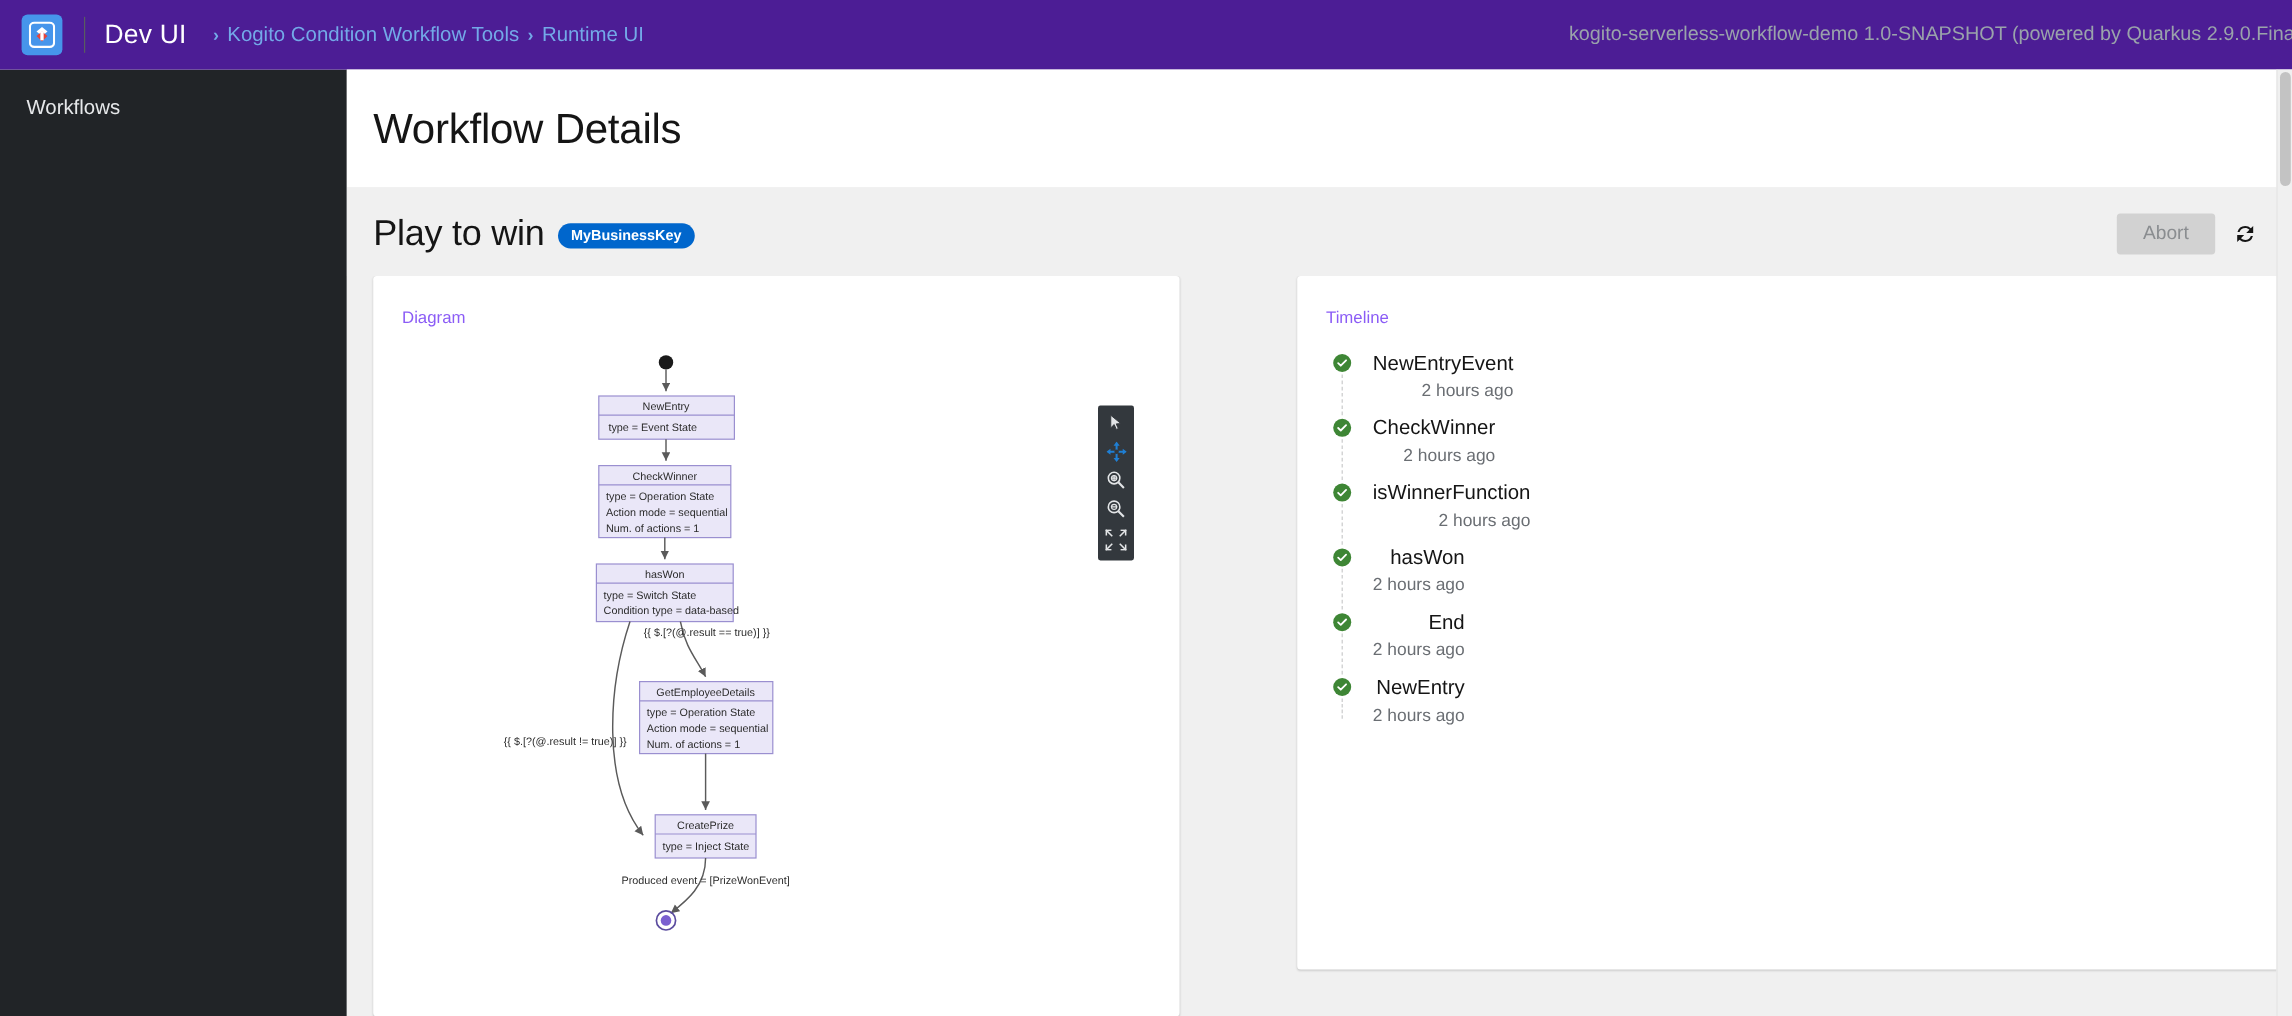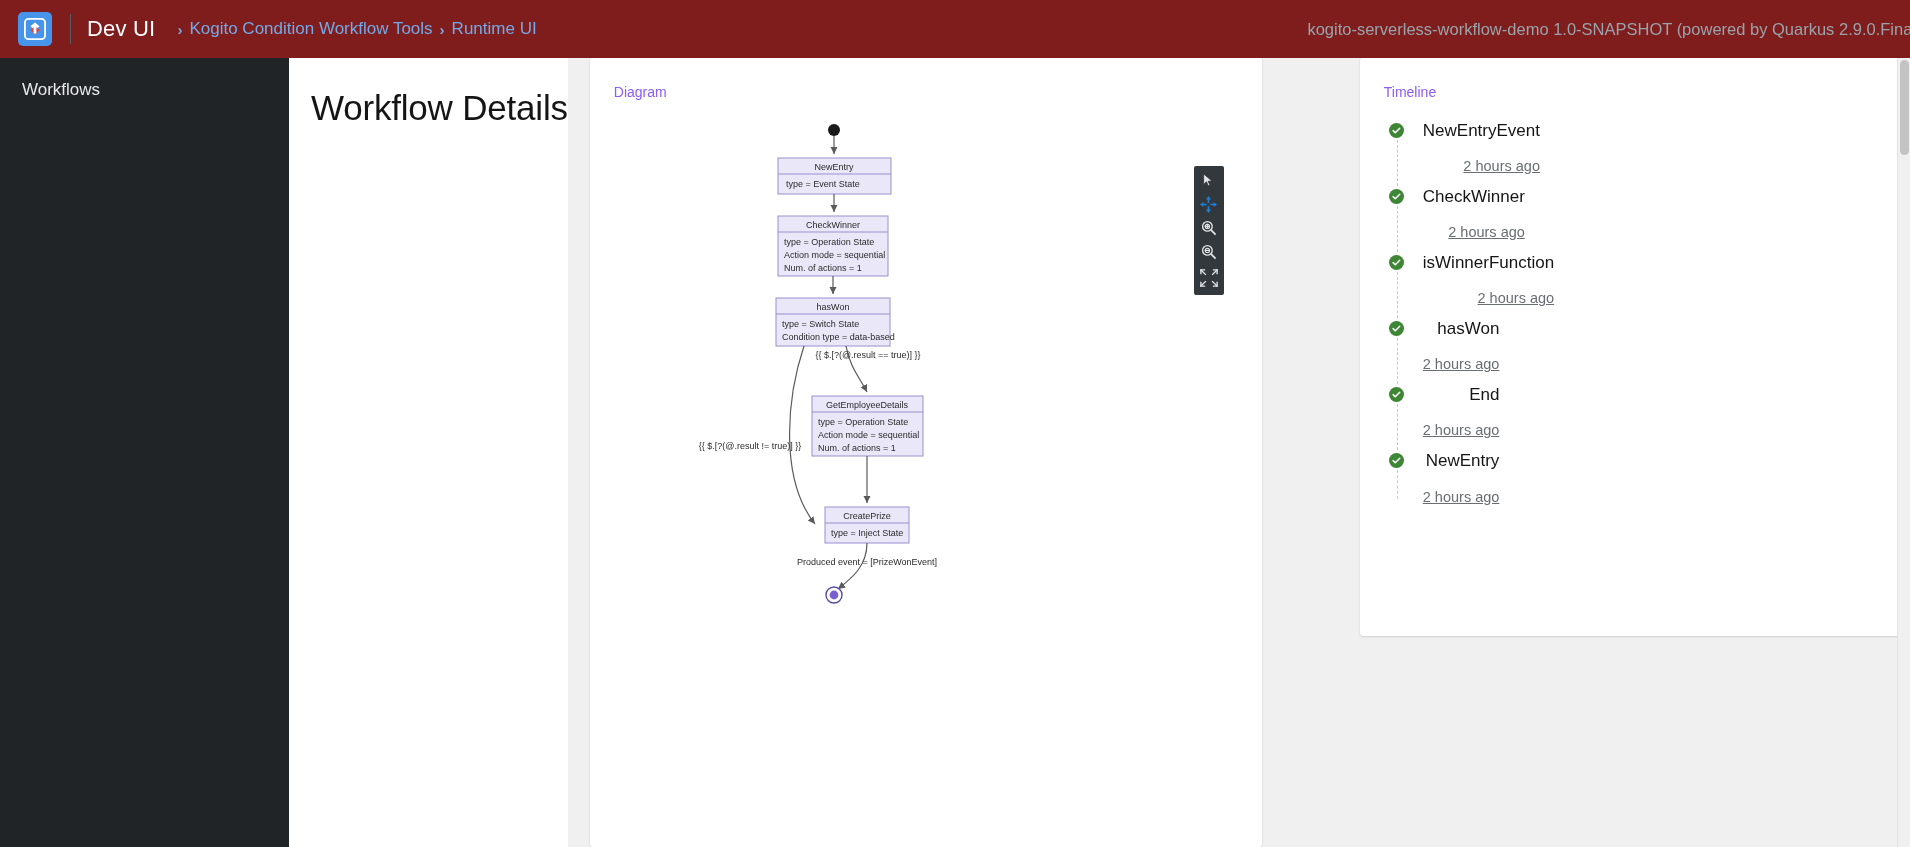--- a/index.html
+++ b/index.html
@@ -6,21 +6,21 @@
   html, body {
     width: 1910px; height: 847px;
     font-family: "Liberation Sans", sans-serif;
     background: #ffffff;
     overflow: hidden;
   }
 
   
   .masthead {
     height: 58px;
-    background: #7f1d1d;
+    background: #4c1d95;
     display: flex;
     align-items: center;
     position: relative;
     padding-left: 10px;
   }
   .logo-box {
     width: 34px; height: 34px;
     background: #4695eb;
     border-radius: 5px;
     display: flex; align-items: center; justify-content: center;
@@ -79,21 +79,21 @@
   .sidenav-item {
     color: #e6e8ea;
     font-size: 17px;
     padding: 10px 0 10px 22px;
     cursor: pointer;
   }
 
   .content {
     flex: 1 1 auto;
     display: flex;
-    flex-direction: row;
+    flex-direction: column;
     background: #f0f0f0;
     overflow: hidden;
     position: relative;
   }
 
   .page-header {
     background: #ffffff;
     padding: 30px 0 28px 22px;
     flex: 0 0 auto;
   }
@@ -245,22 +245,21 @@
   .tl-item:last-child .tl-line { bottom: 6px; }
   .tl-body { padding-left: 15px; }
   .tl-name {
     font-size: 17px;
     color: #151515;
     line-height: 1.3;
   }
   .tl-time {
     font-size: 14.5px;
     color: #6a6e73;
-    margin-top: 16px;
-    text-decoration: underline;
+    margin-top: 4px;
   }
 
   
   .scroll-gutter {
     position: absolute;
     right: 0; top: 0; bottom: 0;
     width: 13px;
     background: #f0f0f0;
     border-left: 1px solid #e4e4e4;
     z-index: 20;
@@ -304,20 +303,35 @@
   <aside class="sidenav">
     <div class="sidenav-item">Workflows</div>
   </aside>
 
   <main class="content">
 
     <div class="page-header">
       <h1 class="page-title">Workflow Details</h1>
     </div>
 
+    <div class="subheader">
+      <div class="wf-title-wrap">
+        <h2 class="wf-title">Play to win</h2>
+        <span class="badge">MyBusinessKey</span>
+      </div>
+      <div class="subheader-actions">
+        <button class="btn-abort" disabled="">Abort</button>
+        <span class="icon-refresh">
+          <svg width="20" height="20" viewBox="0 0 24 24" fill="currentColor" aria-hidden="true">
+            <path d="M17.65 6.35A7.96 7.96 0 0 0 12 4a8 8 0 0 0-7.73 6h2.1A6 6 0 0 1 12 6c1.66 0 3.14.69 4.22 1.78L13 11h7V4l-2.35 2.35z"></path>
+            <path d="M6.35 17.65A7.96 7.96 0 0 0 12 20a8 8 0 0 0 7.73-6h-2.1A6 6 0 0 1 12 18a5.97 5.97 0 0 1-4.22-1.78L11 13H4v7l2.35-2.35z"></path>
+          </svg>
+        </span>
+      </div>
+    </div>
 
     <div class="cards">
 
       <section class="card card-diagram">
         <div class="card-title">Diagram</div>
 
         <div class="diagram-canvas">
 
           <div class="diag-toolbar">
             <span class="tb-btn">

